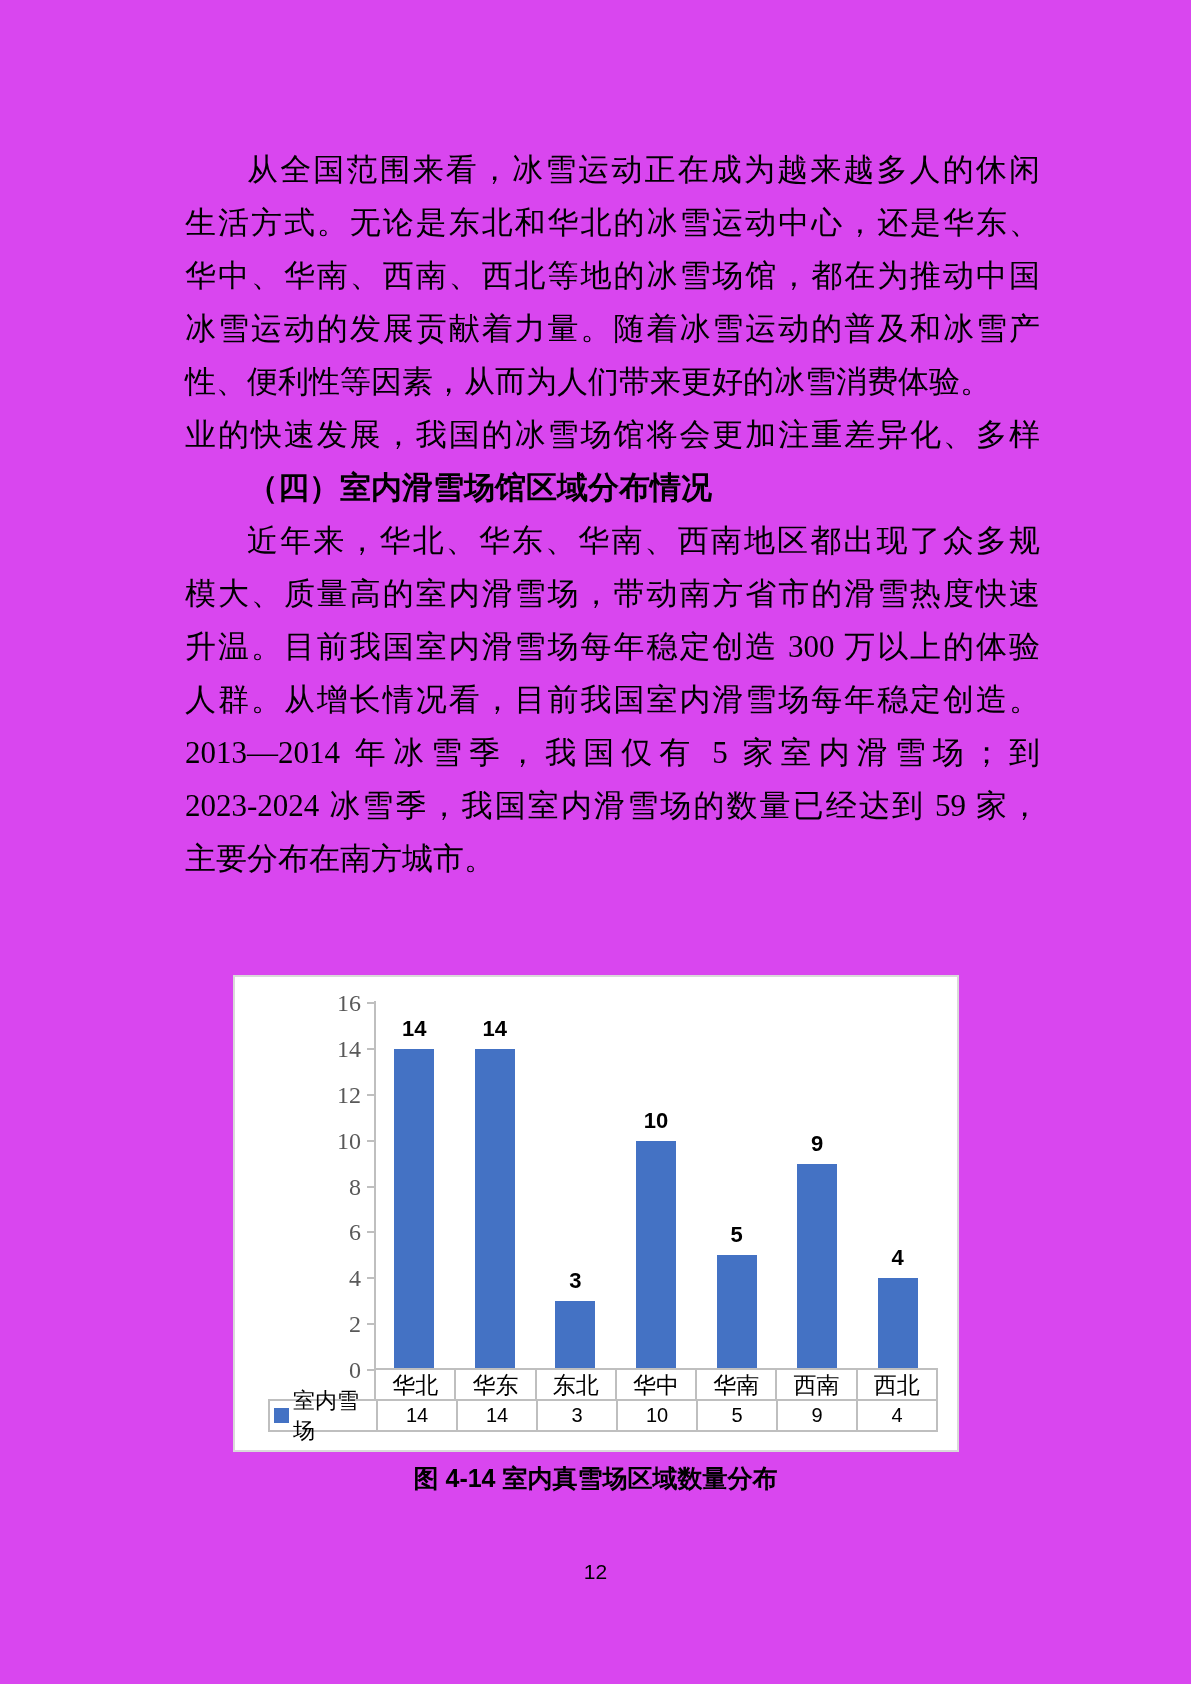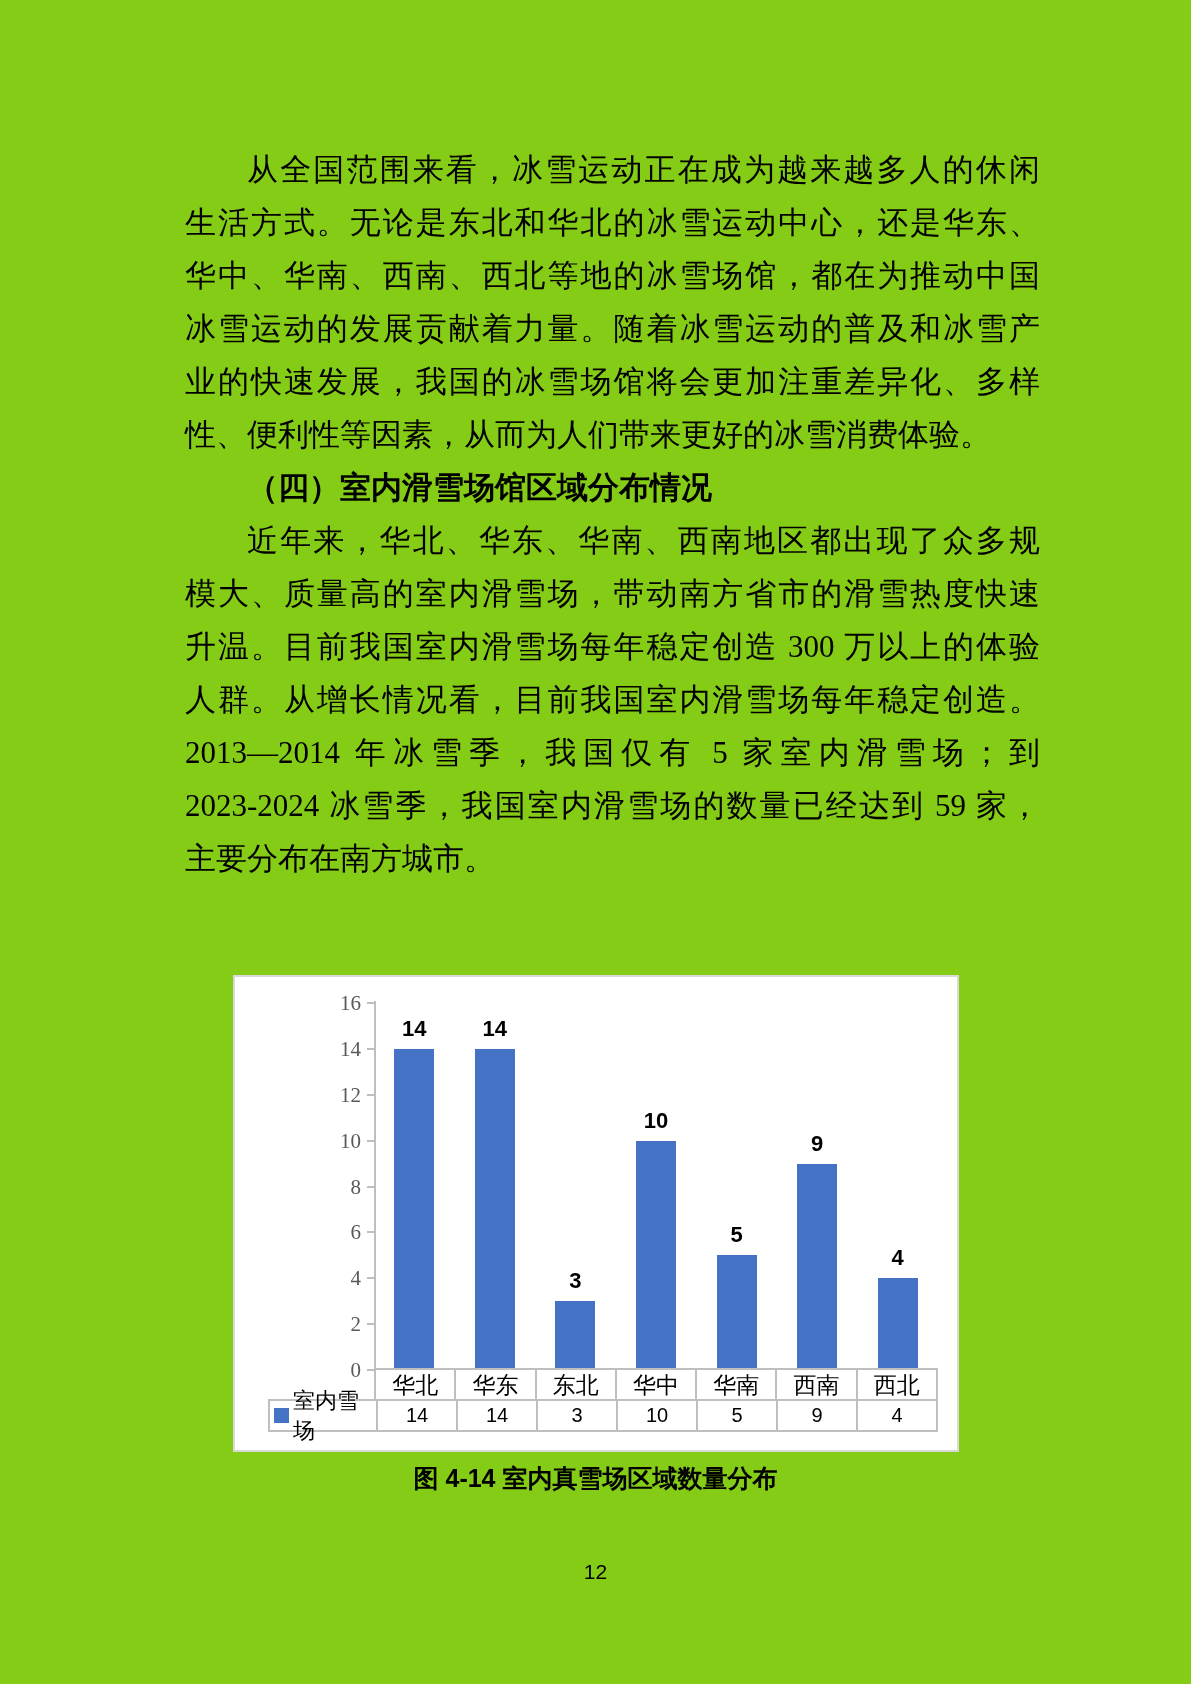--- a/index.html
+++ b/index.html
@@ -1,36 +1,36 @@
 <!DOCTYPE html>
 <html><head>
 <meta charset="utf-8">
 <style>
   html,body { margin:0; padding:0; background:#ffffff; }
   .page {
-    position:relative; width:1191px; height:1684px; background:#84cc16;
+    position:relative; width:1191px; height:1684px; background:#d946ef;
     overflow:hidden; color:#000;
     font-family:"Liberation Serif","DejaVu Serif",serif;
   }
   .textblock { position:absolute; left:185px; top:143px; width:855px; }
   .tline {
     font-size:31px; height:53px; line-height:53px;
     text-align:justify; text-align-last:justify;
   }
   .tline.indent { text-indent:62px; }
   .tline.noju { text-align-last:left; }
   .tline.heading { font-weight:bold; }
 
   .chart-box {
     position:absolute; left:233px; top:975px; width:726px; height:477px;
     background:#ffffff; border:2px solid #d9d9d9; box-sizing:border-box;
   }
   .ytick {
     position:absolute; left:0; width:126px; text-align:right;
-    font-size:21px; line-height:26px; color:#595959;
+    font-size:24px; line-height:26px; color:#595959;
   }
   .ytickmark { position:absolute; left:132px; width:8px; height:2px; background:#bfbfbf; }
   .axis-line { position:absolute; left:139px; top:24px; width:2px; height:369px; background:#bfbfbf; }
   .bar { position:absolute; width:40px; }
   .bar-label {
     position:absolute; width:84px; text-align:center; height:28px; line-height:28px;
     font-family:"Liberation Sans","DejaVu Sans",sans-serif; font-size:22px; font-weight:bold; color:#000;
   }
   .cat-row {
     position:absolute; left:139px; top:391px; width:564px; height:33px;
@@ -68,22 +68,22 @@
 </head>
 <body>
 
 <div class="page">
 
   <div class="textblock">
     <div class="tline indent">从全国范围来看，冰雪运动正在成为越来越多人的休闲</div>
     <div class="tline">生活方式。无论是东北和华北的冰雪运动中心，还是华东、</div>
     <div class="tline">华中、华南、西南、西北等地的冰雪场馆，都在为推动中国</div>
     <div class="tline">冰雪运动的发展贡献着力量。随着冰雪运动的普及和冰雪产</div>
+    <div class="tline noju">性、便利性等因素，从而为人们带来更好的冰雪消费体验。</div>
     <div class="tline">业的快速发展，我国的冰雪场馆将会更加注重差异化、多样</div>
-    <div class="tline noju">性、便利性等因素，从而为人们带来更好的冰雪消费体验。</div>
     <div class="tline heading noju indent">（四）室内滑雪场馆区域分布情况</div>
     <div class="tline indent">近年来，华北、华东、华南、西南地区都出现了众多规</div>
     <div class="tline">模大、质量高的室内滑雪场，带动南方省市的滑雪热度快速</div>
     <div class="tline">升温。目前我国室内滑雪场每年稳定创造 300 万以上的体验</div>
     <div class="tline">人群。从增长情况看，目前我国室内滑雪场每年稳定创造。</div>
     <div class="tline">2013—2014 年冰雪季，我国仅有 5 家室内滑雪场；到</div>
     <div class="tline">2023-2024 冰雪季，我国室内滑雪场的数量已经达到 59 家，</div>
     <div class="tline noju">主要分布在南方城市。</div>
   </div>
 

